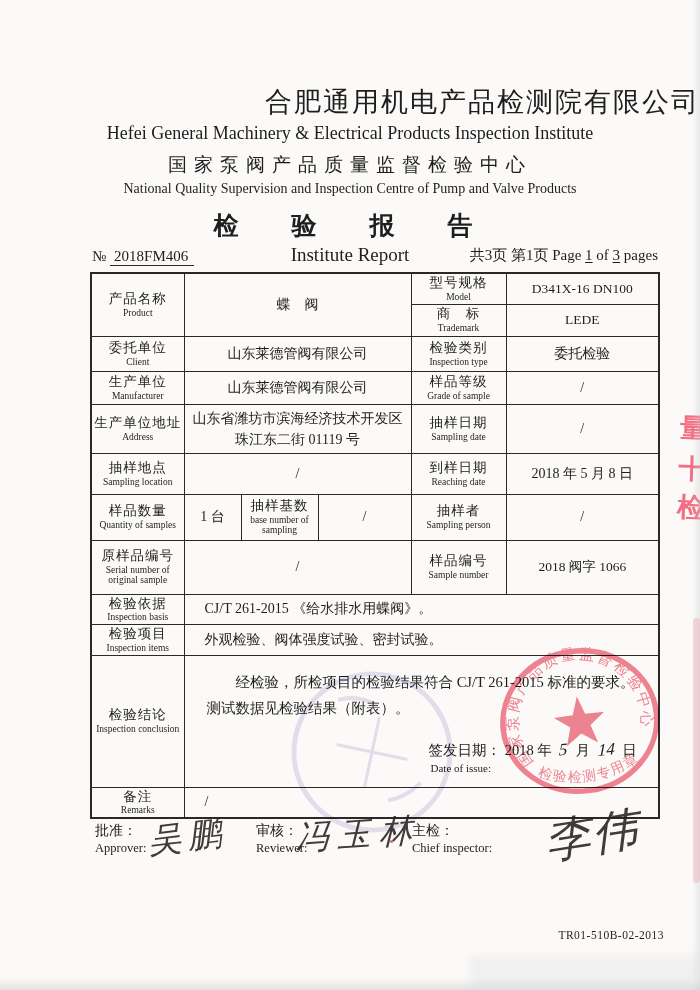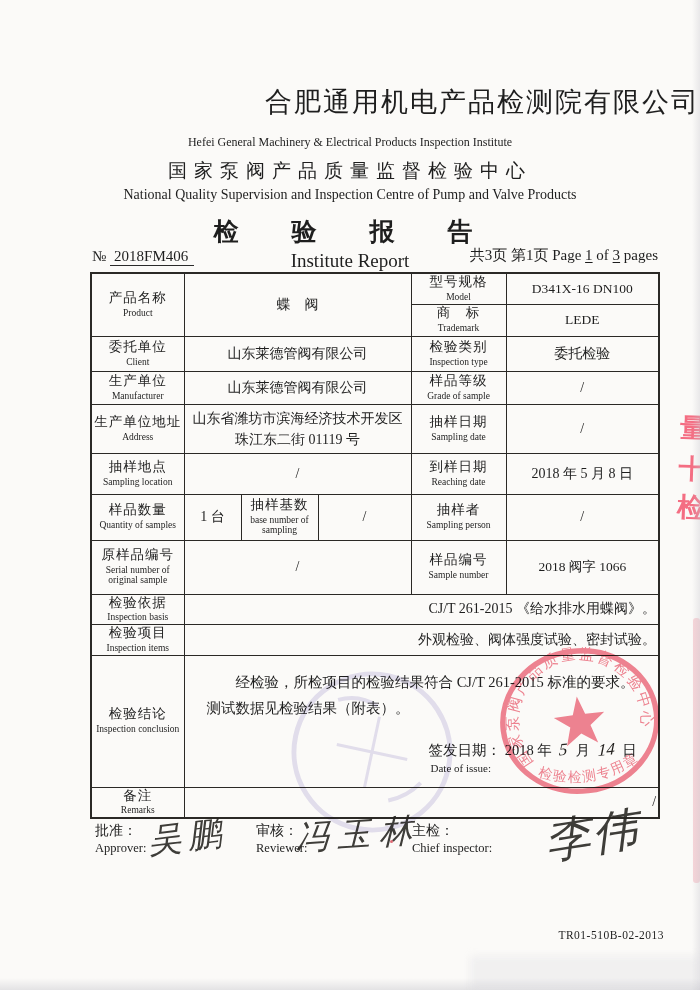--- a/index.html
+++ b/index.html
@@ -4,41 +4,41 @@
 <style>
   html,body{margin:0;padding:0;}
   body{
     width:700px;height:990px;position:relative;overflow:hidden;
     background:#fbfaf8;color:#1e1e1e;
     font-family:"Liberation Serif","DejaVu Serif",serif;
   }
   
   .hdr{position:absolute;left:0;top:84px;width:700px;text-align:center;}
   .org-cn{font-size:27px;letter-spacing:2px;font-weight:500;text-align:right;}
-  .org-en{font-size:12px;margin-top:15px;}
+  .org-en{font-size:18px;margin-top:3px;}
   .center-cn{font-size:19px;letter-spacing:7px;margin-top:8px;}
   .center-en{font-size:14px;margin-top:3px;}
   .title-cn{font-size:25px;letter-spacing:14px;margin-top:12px;font-weight:700;}
   .title-en{font-size:19px;margin-top:2px;}
   .no-line{
     position:absolute;left:92px;top:246px;width:566px;
     display:flex;justify-content:space-between;align-items:flex-end;
     font-size:15px;
   }
   .no-num{border-bottom:1px solid #2a2a2a;padding:0 6px 1px 4px;}
   .pg u{ text-underline-offset:2px;}
   
   .tbl-wrap{position:absolute;left:90px;top:272px;}
   table{border-collapse:collapse;table-layout:fixed;width:568px;border:2px solid #2b2926;}
   td{border:1.4px solid #2b2926;vertical-align:middle;text-align:center;padding:1px 2px;overflow:visible;}
-  .lab .cn{font-size:13.5px;letter-spacing:1px;line-height:1.25;font-family:Liberation Mono, monospace;}
+  .lab .cn{font-size:13.5px;letter-spacing:1px;line-height:1.25;}
   .lab .en{font-size:9.5px;line-height:1.12;}
   .val{font-size:14px;}
   .val-sm{font-size:13.5px;}
-  .left{text-align:right;padding-left:4px;}
+  .left{text-align:left;padding-left:20px;}
   .addr{font-size:14px;line-height:1.5;}
   .concl-cell{position:relative;vertical-align:top;text-align:left;}
   .concl-text{padding:12px 14px 0 20px;font-size:14.5px;line-height:1.85;}
   .indent{text-indent:2em;}
   .issue{position:absolute;left:244px;top:84px;font-size:14.5px;white-space:nowrap;}
   .issue-en{font-size:11px;margin-top:2px;margin-left:2px;}
   .hand{display:inline-block;font-style:italic;font-size:17px;transform:rotate(-6deg) skewX(-8deg);margin:0 4px;color:#23211f;}
   
   .sig-row{position:absolute;left:0;top:818px;width:640px;height:70px;}
   .sig-lab{position:absolute;font-size:14px;line-height:1.3;}

